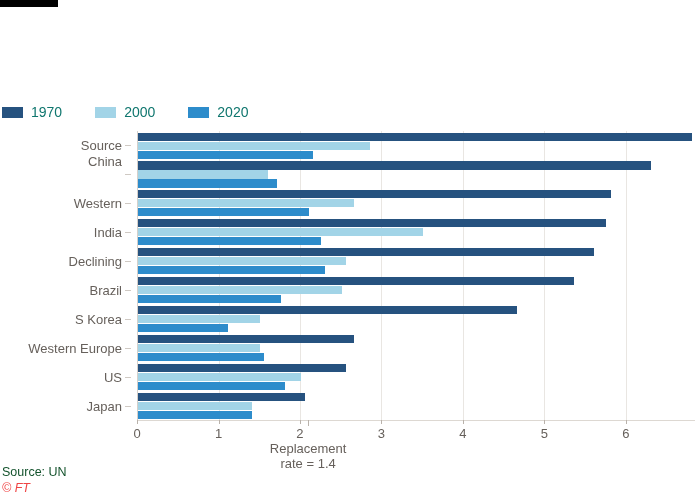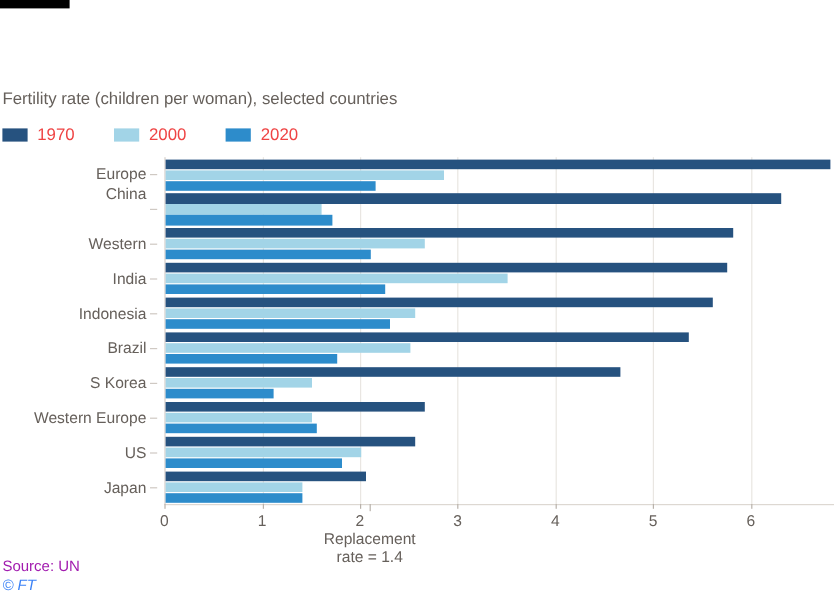--- a/index.html
+++ b/index.html
@@ -12,21 +12,21 @@
     position:absolute; left:2px; top:12px; width:572px;
     font-size:19px; line-height:26px; font-weight:700; letter-spacing:-0.3px;
     color:#191919; margin:0;
   }
   .subtitle {
     position:absolute; left:2px; top:74px; margin:0;
     font-size:14px; color:#66605b;
   }
 
   .legend { position:absolute; left:2px; top:104px; display:flex; gap:33px; align-items:center; }
-  .legend-item { display:flex; align-items:center; gap:8px; font-size:14px; color:#ef4444; }
+  .legend-item { display:flex; align-items:center; gap:8px; font-size:14px; color:#0f766e; }
   .legend-swatch { width:21px; height:11px; display:inline-block; }
 
   .plot { position:absolute; left:137px; top:131px; width:558px; height:289px; }
   .gridline { position:absolute; top:0; bottom:0; width:1px; background:#e9e6e2; }
   .axis-left { position:absolute; left:0; top:0; bottom:0; width:1px; background:#d6d0ca; }
   .axis-bottom { position:absolute; left:0; right:0; bottom:-1px; height:1px; background:#ddd8d2; }
   .bar { position:absolute; height:8.2px; }
 
   .ylabel {
     position:absolute; left:0; width:122px; text-align:right;
@@ -39,30 +39,29 @@
   .xlabel {
     position:absolute; top:426px; transform:translateX(-50%);
     font-size:13px; color:#66605b;
   }
 
   .annotation {
     position:absolute; top:441px; width:96px; text-align:center;
     font-size:13px; line-height:15px; color:#66605b;
   }
 
-  .source { position:absolute; left:2px; top:465px; font-size:12.5px; color:#a21caf; }
-  .credit { position:absolute; left:2px; top:481px; font-size:12.5px; color:#3b82f6; font-style:italic; }
+  .source { position:absolute; left:2px; top:465px; font-size:12.5px; color:#14532d; }
+  .credit { position:absolute; left:2px; top:481px; font-size:12.5px; color:#ef4444; font-style:italic; }
 </style>
 </head>
 <body>
 
 <div class="canvas">
   <div class="ft-rule"></div>
 
-  <p class="subtitle">Fertility rate (children per woman), selected countries</p>
 
   <div class="legend" id="legend">
       <div class="legend-item">
         <span class="legend-swatch" style="background: rgb(38, 82, 127);"></span>
         <span>1970</span>
       </div>
       <div class="legend-item">
         <span class="legend-swatch" style="background: rgb(162, 212, 231);"></span>
         <span>2000</span>
       </div>
@@ -107,29 +106,29 @@
       <div class="bar" style="top: 221.8px; left: 1px; width: 126.3px; background: rgb(45, 140, 203);"></div>
       <div class="bar" style="top: 232.7px; left: 1px; width: 207.7px; background: rgb(38, 82, 127);"></div>
       <div class="bar" style="top: 241.7px; left: 1px; width: 162.9px; background: rgb(162, 212, 231);"></div>
       <div class="bar" style="top: 250.7px; left: 1px; width: 146.6px; background: rgb(45, 140, 203);"></div>
       <div class="bar" style="top: 261.6px; left: 1px; width: 167px; background: rgb(38, 82, 127);"></div>
       <div class="bar" style="top: 270.6px; left: 1px; width: 114px; background: rgb(162, 212, 231);"></div>
       <div class="bar" style="top: 279.6px; left: 1px; width: 114px; background: rgb(45, 140, 203);"></div>
     </div>
 
   <div id="ydecor">
-      <div class="ylabel" style="top: 145.4px;">Europe</div>
+      <div class="ylabel" style="top: 145.4px;">Source</div>
       <div class="ytick" style="left: 125px; top: 145.4px;"></div>
       <div class="ylabel" style="top: 161px;">China</div>
       <div class="ytick" style="left: 125px; top: 174.3px;"></div>
       <div class="ylabel" style="top: 203.3px;">Western</div>
       <div class="ytick" style="left: 125px; top: 203.3px;"></div>
       <div class="ylabel" style="top: 232.1px;">India</div>
       <div class="ytick" style="left: 125px; top: 232.1px;"></div>
-      <div class="ylabel" style="top: 261.1px;">Indonesia</div>
+      <div class="ylabel" style="top: 261.1px;">Declining</div>
       <div class="ytick" style="left: 125px; top: 261.1px;"></div>
       <div class="ylabel" style="top: 289.9px;">Brazil</div>
       <div class="ytick" style="left: 125px; top: 289.9px;"></div>
       <div class="ylabel" style="top: 318.8px;">S Korea</div>
       <div class="ytick" style="left: 125px; top: 318.8px;"></div>
       <div class="ylabel" style="top: 347.7px; text-align: right;">Western Europe</div>
       <div class="ytick" style="left: 125px; top: 347.7px;"></div>
       <div class="ylabel" style="top: 376.6px;">US</div>
       <div class="ytick" style="left: 125px; top: 376.6px;"></div>
       <div class="ylabel" style="top: 405.5px; text-align: right;">Japan</div>

